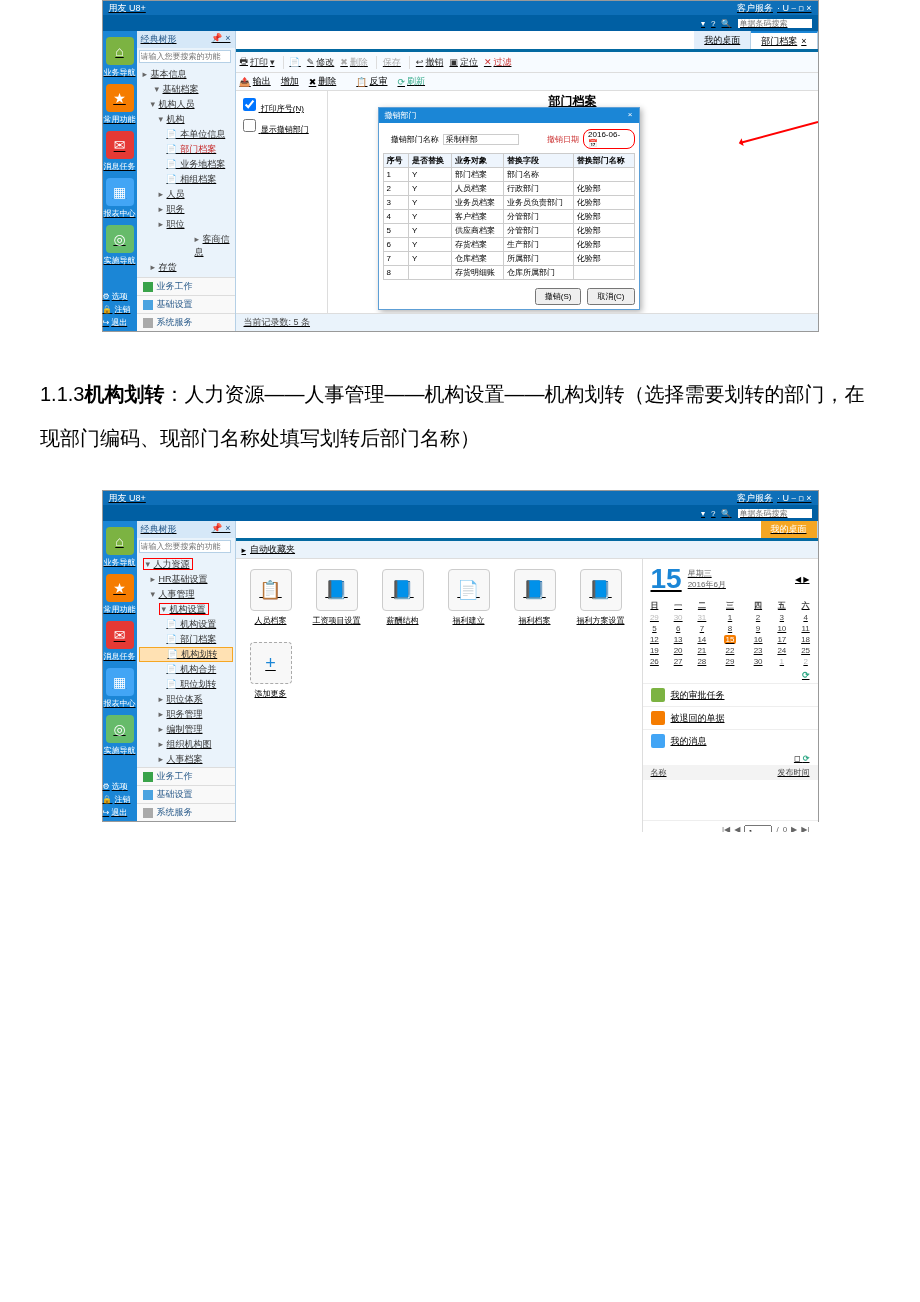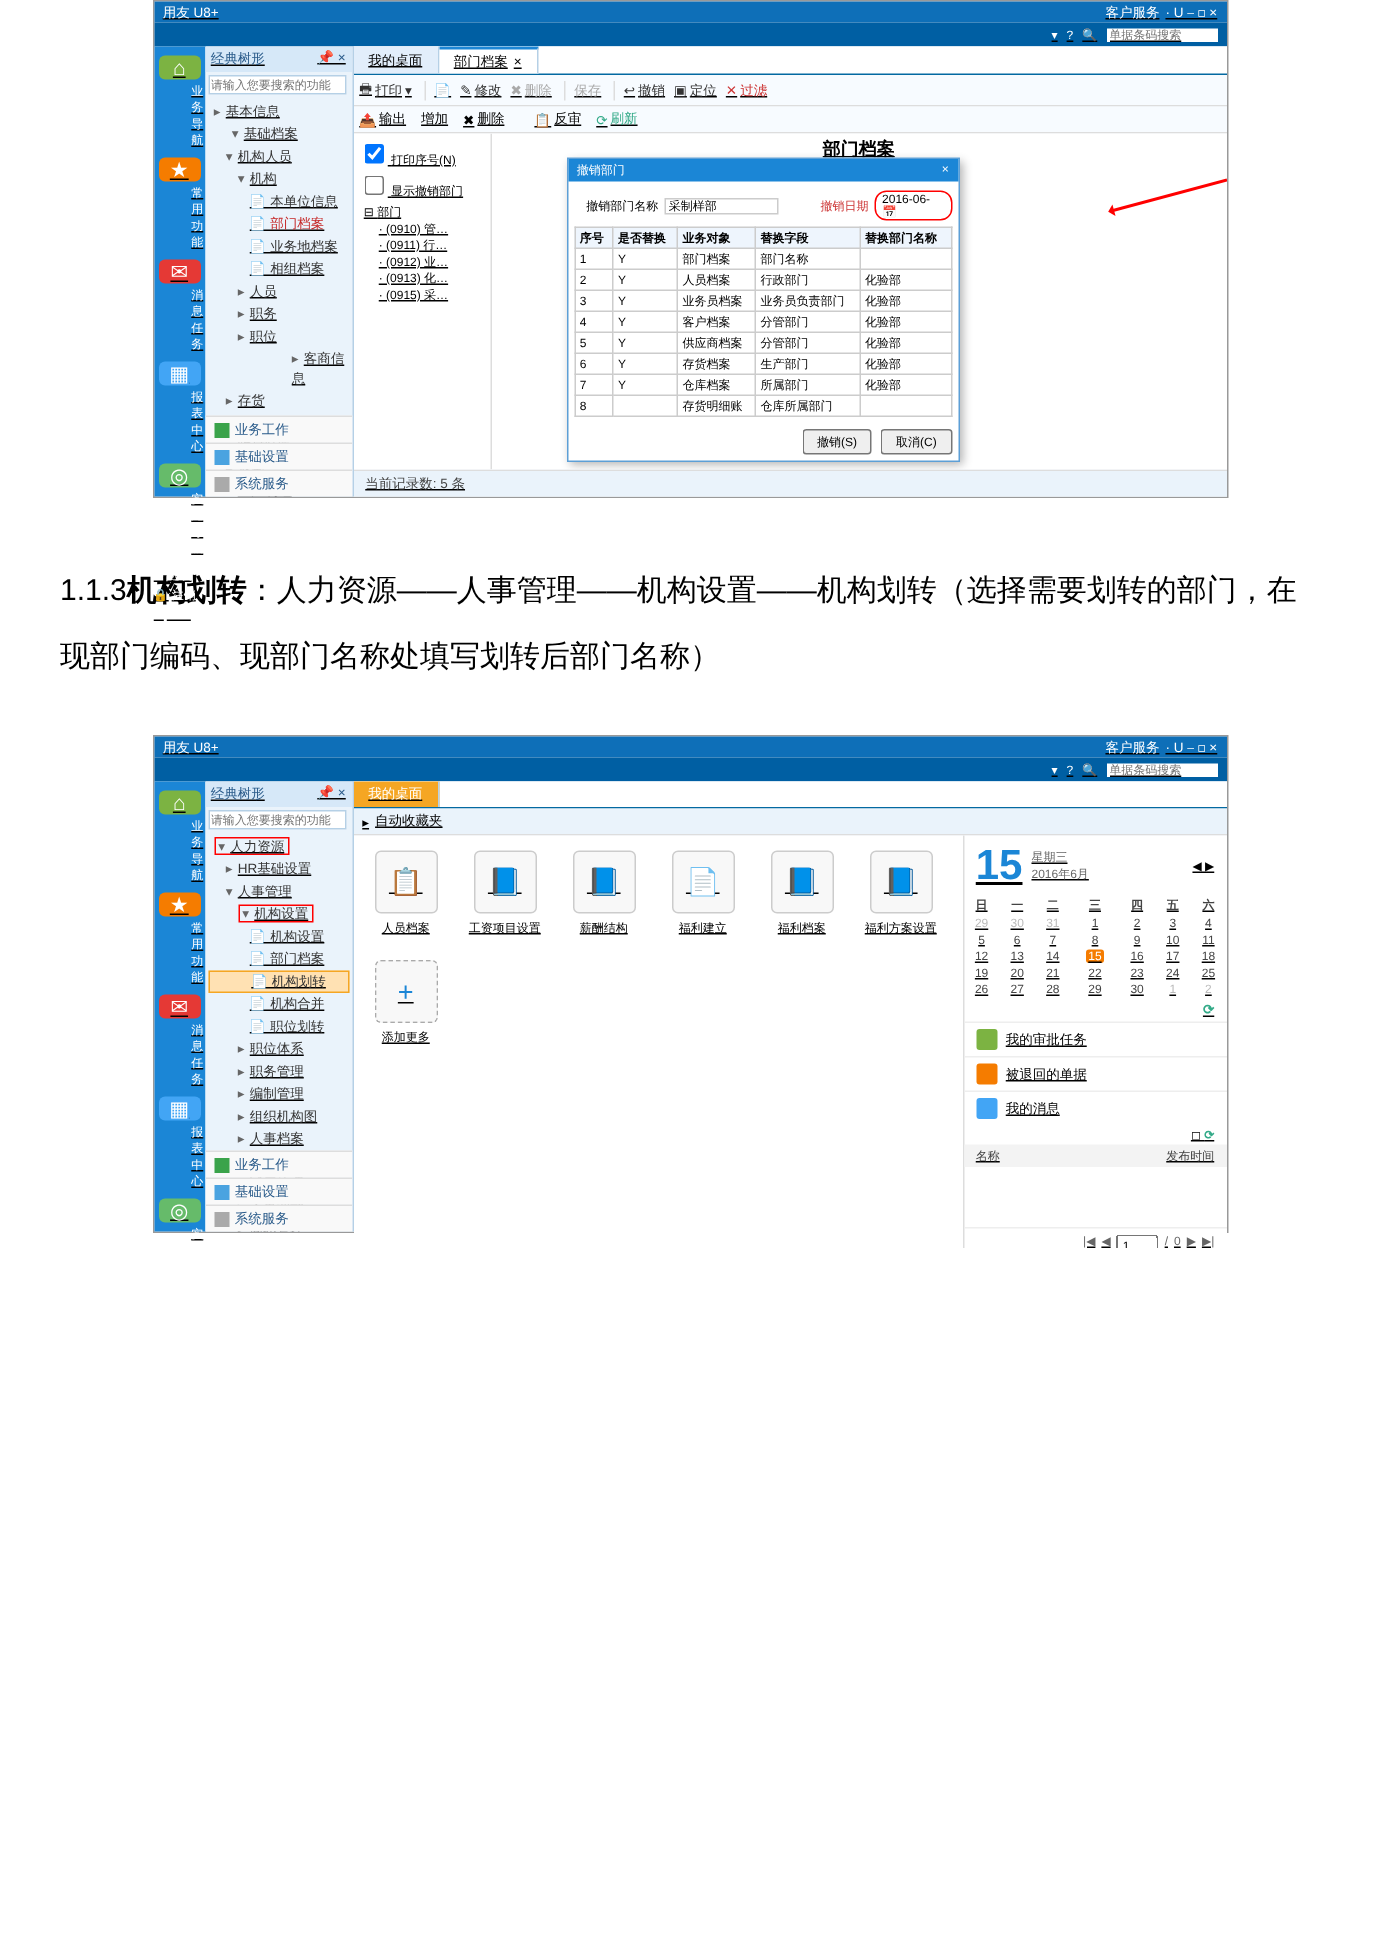--- a/index.html
+++ b/index.html
@@ -10,37 +10,37 @@
 .app-top-right { display: flex; gap: 4px; align-items: center; }
 .app-top-right span { cursor: default; }
 .app-body { display: flex; height: 300px; }
 .left-rail { width: 34px; background: #1b86d6; display: flex; flex-direction: column; align-items: center; color: #fff; font-size: 9px; padding-top: 4px; }
 .rail-btn { width: 28px; height: 28px; margin: 2px 0; border-radius: 4px; display: flex; align-items: center; justify-content: center; background: rgba(255,255,255,0.1); font-size: 14px; }
 .rail-btn.green { background: #7cb342; }
 .rail-btn.orange { background: #f57c00; }
 .rail-btn.red { background: #e53935; }
 .rail-btn.blue { background: #42a5f5; }
 .rail-btn.green2 { background: #66bb6a; }
-.rail-label { font-size: 8px; text-align: center; margin-bottom: 4px; margin-left: 24px; }
+.rail-label { font-size: 8px; text-align: center; margin-bottom: 4px; }
 .rail-bottom { margin-top: auto; width: 100%; font-size: 8px; padding: 2px 4px; }
 .rail-bottom div { padding: 1px 0; display:flex; align-items:center; gap:2px; }
 .side-tree { width: 98px; background: #eaf3fb; border-right: 1px solid #b5d0e6; font-size: 9px; overflow: hidden; position relative; }
 .side-head { background: #d6e8f8; color: #2a5b8a; padding: 2px 4px; display: flex; justify-content: space-between; }
 .search-row { padding: 2px; }
 .search-row input { width: 94%; font-size: 8px; border: 1px solid #b5d0e6; padding: 1px; }
 .tree { padding: 2px 2px; color: #333; }
 .tree-item { padding: 1px 0 1px 4px; }
 .tree-arrow { color: #666; margin-right:2px; display:inline-block; width:6px;}
 .tree-item.hl { color: #c62828; }
 .tree-item.hl2 { background: #ffe1b3; border:1px solid #f5a623; padding:0 2px;}
 .tree-bot { position: absolute; bottom: 0; width: 98px; }
 .tree-bot-btn { background: #f9f9f9; border-top: 1px solid #ddd; padding: 2px 6px; font-size: 9px; color: #2a5b8a; display:flex; gap:4px; align-items:center;}
 .tree-bot-btn .ic { width:10px; height:10px; display:inline-block;}
 .main { flex: 1; background: #f3f7fb; display: flex; flex-direction: column; position:relative;}
-.tab-row { background: #fff; border-bottom: 1px solid #0369a1; height: 18px; display:flex; font-size:9px;}
+.tab-row { background: #fff; border-bottom: 3px solid #0369a1; height: 18px; display:flex; font-size:9px;justify-content:flex-end;}
 .tab { padding: 2px 10px; background:#e2eefb; border-right:1px solid #b5d0e6; display:flex; gap:4px; align-items:center;}
 .tab.active { background:#fff; border-top:2px solid #1b86d6;}
 .sub-top { background: #005fa3; height:16px; display:flex; align-items:center; padding: 0 6px; color:#fff; font-size:8px; gap:6px;}
 .toolbar { background: #f7fbff; border-bottom:1px solid #ddd; padding:2px 4px; display:flex; gap:8px; align-items:center; font-size:9px; color:#333;}
 .toolbar2 { background:#f7fbff; border-bottom:1px solid #ddd; padding:2px 4px; display:flex; gap:10px; font-size:9px;}
 .tb-group { display:flex; gap:6px; align-items:center;}
 .tb-btn { display:flex; gap:2px; align-items:center;}
 .ic { width:10px; height:10px; display:inline-block; border:1px solid #888; font-size:7px; text-align:center; line-height:8px;}
 .main-body { flex:1; display:flex; position:relative; background:#fff; overflow:hidden;}
 .left-checks { width:85px; border-right:1px solid #ddd; padding:3px; font-size:8px;}
@@ -214,30 +214,20 @@
             </span>
         <span class="tb-btn">✖ <span>删除</span></span>
         <span></span>
         <span class="tb-btn">📋 <span>反审</span></span>
         <span class="tb-btn" style="color:#3a8">⟳ <span>刷新</span></span>
       </div>
       <div class="main-body">
         <div class="left-checks">
           <div class="chk"><input type="checkbox" checked="" style=""> <span>打印序号(N)</span></div>
           <div class="chk"><input type="checkbox" style=""> <span>显示撤销部门</span></div>
-          <div class="dept-tree">
-            <div>⊟ <span>部门</span></div>
-            <div style="padding-left:10px" id="dept-nodes">
-                  <div>· (0910) 管…</div>
-                  <div>· (0911) 行…</div>
-                  <div>· (0912) 业…</div>
-                  <div>· (0913) 化…</div>
-                  <div>· (0915) 采…</div>
-                </div>
-          </div>
         </div>
         <div class="center">
           <div class="title-center">部门档案</div>
           <div class="arrow-red"></div>
 
           <div class="modal">
             <div class="modal-head">
               <span>撤销部门</span>
               <span>×</span>
             </div>

